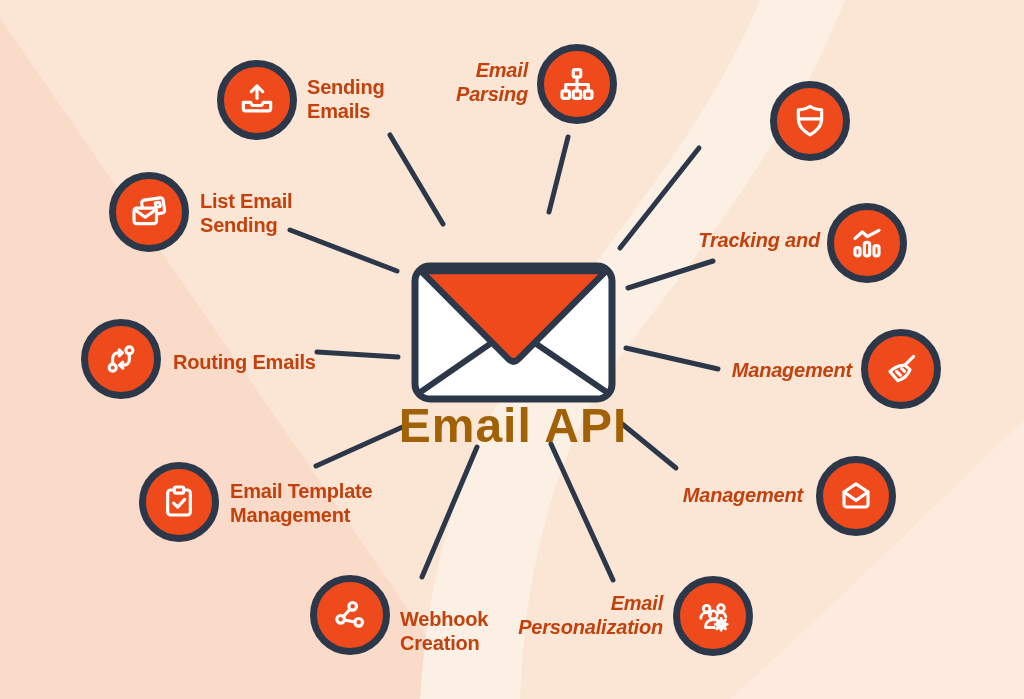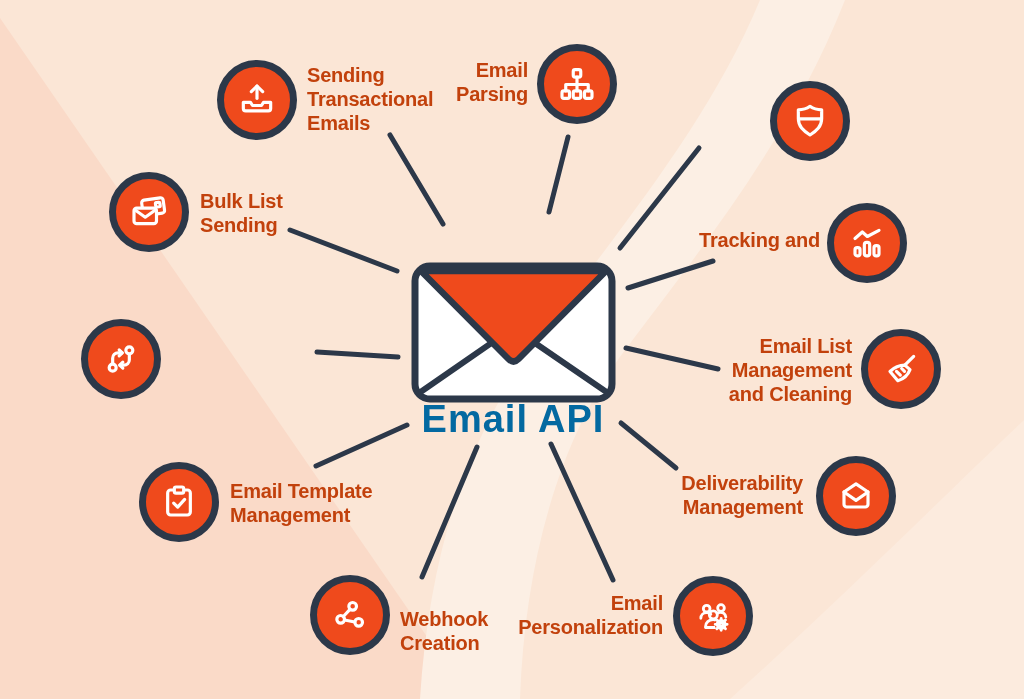--- a/index.html
+++ b/index.html
@@ -28,27 +28,27 @@
     color:#c2410c;
     font-weight:bold;
     font-size:20px;
     line-height:24px;
     letter-spacing:-0.2px;
     white-space:nowrap;
     z-index:2;
   }
   .node-label span{display:block;}
   .node-label.left{text-align:left;}
-  .node-label.right{text-align:right;}
+  .node-label.right{text-align:right;font-style:italic;}
   .api-title{
     position:absolute;
     transform:translateX(-50%);
-    color:#0369a1;
+    color:#a16207;
     font-weight:bold;
-    font-size:38px;
+    font-size:48px;
     letter-spacing:1px;
     white-space:nowrap;
     z-index:2;
   }
 </style>
 </head>
 <body>
 
 <div class="canvas">
 
@@ -83,21 +83,20 @@
 
   <div class="node-circle" style="left:217px;top:60px">
     <svg width="40" height="40" viewBox="0 0 24 24" fill="none" stroke="#FFFFFF" stroke-width="1.9" stroke-linecap="round" stroke-linejoin="round">
       <line x1="12" y1="3.6" x2="12" y2="11"></line>
       <polyline points="8.6,7 12,3.6 15.4,7"></polyline>
       <path d="M3.8 13.4 h4.3 l1.2 1.9 h5.4 l1.2 -1.9 h4.3 v3.7 a1.4 1.4 0 0 1 -1.4 1.4 H5.2 a1.4 1.4 0 0 1 -1.4 -1.4 z"></path>
     </svg>
   </div>
   <div class="node-label left" style="left:307px;top:99px">
     <span>Sending</span>
-    <span>Transactional</span>
     <span>Emails</span>
   </div>
 
   <div class="node-circle" style="left:537px;top:44px">
     <svg width="40" height="40" viewBox="0 0 24 24" fill="none" stroke="#FFFFFF" stroke-width="1.9" stroke-linecap="round" stroke-linejoin="round">
       <rect x="9.75" y="3.4" width="4.5" height="4.5" rx="1.1"></rect>
       <rect x="3" y="16.1" width="4.5" height="4.5" rx="1.1"></rect>
       <rect x="9.75" y="16.1" width="4.5" height="4.5" rx="1.1"></rect>
       <rect x="16.5" y="16.1" width="4.5" height="4.5" rx="1.1"></rect>
       <path d="M12 7.9 V12.3 M5.25 12.3 H18.75 M5.25 12.3 V16.1 M18.75 12.3 V16.1 M12 12.3 V16.1"></path>
@@ -119,21 +118,21 @@
     <svg width="40" height="40" viewBox="0 0 24 24" fill="none" stroke="#FFFFFF" stroke-width="1.9" stroke-linecap="round" stroke-linejoin="round">
       <g transform="rotate(-8 14 9)">
         <rect x="8" y="4.2" width="13" height="9.3" rx="1.6"></rect>
         <rect x="16.1" y="6.7" width="2.7" height="2.7" rx="0.7"></rect>
       </g>
       <rect x="3" y="9.7" width="13.5" height="9.3" rx="1.6" fill="#EF4A1C"></rect>
       <polyline points="4.3,11.2 9.75,15.1 15.2,11.2"></polyline>
     </svg>
   </div>
   <div class="node-label left" style="left:200px;top:213px">
-    <span>Bulk List</span>
+    <span>List Email</span>
     <span>Sending</span>
   </div>
 
   <div class="node-circle" style="left:827px;top:203px">
     <svg width="40" height="40" viewBox="0 0 24 24" fill="none" stroke="#FFFFFF" stroke-width="1.9" stroke-linecap="round" stroke-linejoin="round">
       <polyline points="4.8,9.3 9.2,5.4 12.2,8.1 19.2,4.4"></polyline>
       <rect x="4.8" y="14.8" width="3" height="4.9" rx="1.3"></rect>
       <rect x="10.4" y="11.6" width="3.2" height="8.1" rx="1.4"></rect>
       <rect x="16.2" y="13.6" width="3" height="6.1" rx="1.3"></rect>
     </svg>
@@ -146,33 +145,32 @@
     <svg width="40" height="40" viewBox="0 0 24 24" fill="none" stroke="#FFFFFF" stroke-width="1.9" stroke-linecap="round" stroke-linejoin="round">
       <circle cx="17" cy="6.8" r="2.1"></circle>
       <circle cx="7" cy="17.2" r="2.1"></circle>
       <path d="M7 14.6 V11.5 a3.2 3.2 0 0 1 3.2 -3.2 H12.6"></path>
       <polyline points="10.9,6.5 12.8,8.3 10.9,10.1"></polyline>
       <path d="M17 9.4 V12.5 a3.2 3.2 0 0 1 -3.2 3.2 H11.4"></path>
       <polyline points="13.1,13.9 11.2,15.7 13.1,17.5"></polyline>
     </svg>
   </div>
   <div class="node-label left" style="left:173px;top:362px">
+    <span>Routing Emails</span>
   </div>
 
   <div class="node-circle" style="left:861px;top:329px">
     <svg width="40" height="40" viewBox="0 0 24 24" fill="none" stroke="#FFFFFF" stroke-width="1.9" stroke-linecap="round" stroke-linejoin="round">
       <line x1="19.6" y1="4.4" x2="14.3" y2="9.7"></line>
       <path d="M14.3 9.7 l3.1 2.7 c-1.2 3.2 -3.7 5.6 -7.3 6.6 l-4.7 -5.5 c2.5 -2.4 5.3 -3.8 8.9 -3.8 z"></path>
       <path d="M9.3 13.4 l2.3 2.3 M12.4 11.7 l1.7 1.7"></path>
     </svg>
   </div>
   <div class="node-label right" style="right:172px;top:370px">
-    <span>Email List</span>
     <span>Management</span>
-    <span>and Cleaning</span>
   </div>
 
   <div class="node-circle" style="left:139px;top:462px">
     <svg width="40" height="40" viewBox="0 0 24 24" fill="none" stroke="#FFFFFF" stroke-width="1.9" stroke-linecap="round" stroke-linejoin="round">
       <rect x="5.2" y="4.8" width="13.6" height="15" rx="1.8"></rect>
       <rect x="9.2" y="3" width="5.6" height="3.7" rx="1" fill="#EF4A1C"></rect>
       <polyline points="8.8,12.7 11.2,15.1 15.4,10.4"></polyline>
     </svg>
   </div>
   <div class="node-label left" style="left:230px;top:503px">
@@ -180,21 +178,20 @@
     <span>Management</span>
   </div>
 
   <div class="node-circle" style="left:816px;top:456px">
     <svg width="40" height="40" viewBox="0 0 24 24" fill="none" stroke="#FFFFFF" stroke-width="1.9" stroke-linecap="round" stroke-linejoin="round">
       <path d="M4.8 9.6 L12 4.7 L19.2 9.6 V17 a1.6 1.6 0 0 1 -1.6 1.6 H6.4 A1.6 1.6 0 0 1 4.8 17 Z"></path>
       <polyline points="4.8,9.6 12,14.6 19.2,9.6"></polyline>
     </svg>
   </div>
   <div class="node-label right" style="right:221px;top:495px">
-    <span>Deliverability</span>
     <span>Management</span>
   </div>
 
   <div class="node-circle" style="left:310px;top:575px">
     <svg width="40" height="40" viewBox="0 0 24 24" fill="none" stroke="#FFFFFF" stroke-width="1.9" stroke-linecap="round" stroke-linejoin="round">
       <circle cx="13.6" cy="6.8" r="2.3"></circle>
       <circle cx="6.4" cy="14.6" r="2.3"></circle>
       <circle cx="17.2" cy="16.4" r="2.3"></circle>
       <path d="M12 8.6 L8 12.9 M8.7 15 L14.9 16.2"></path>
     </svg>

